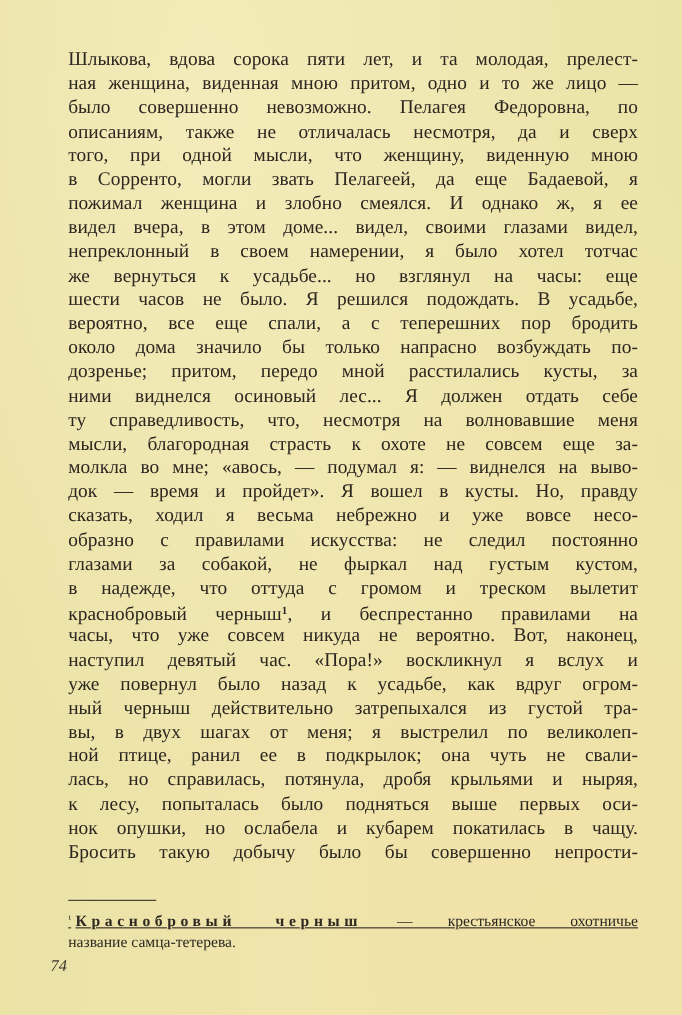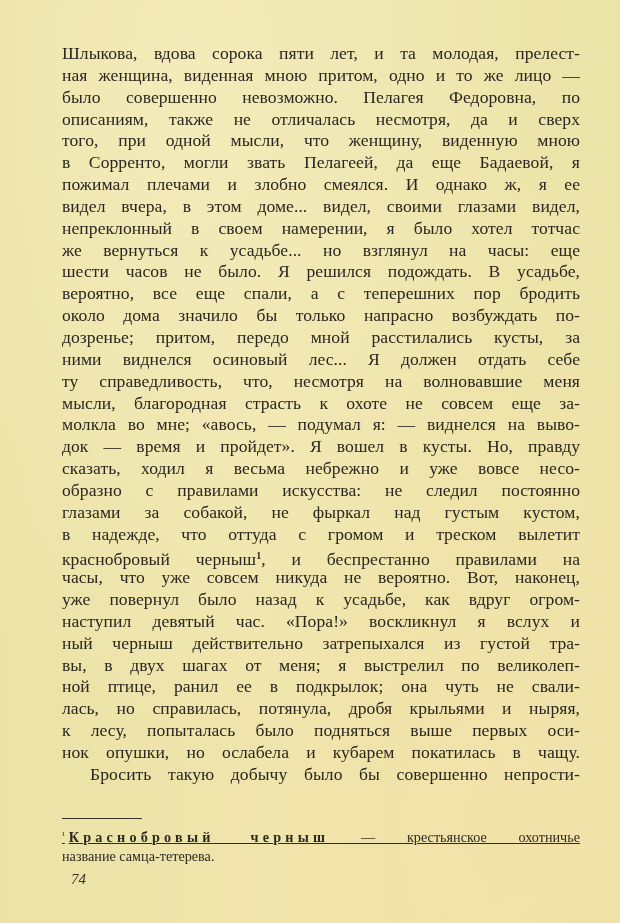--- a/index.html
+++ b/index.html
@@ -14,72 +14,72 @@
     font-family: "Liberation Serif", "DejaVu Serif", serif;
     color: #2b2620;
   }
   .page { position: absolute; left: 62px; top: 43px; width: 518px; }
   .line {
     display: block; height: 21.85px; line-height: 21.85px;
     font-size: 17.6px; white-space: nowrap;
     text-align: justify; text-align-last: justify;
     letter-spacing: 0.05px;
   }
-  .line.last { text-align-last: justify; margin-left: 28px; }
+  .line.last { text-align-last: justify; }
   .rule {
     position: absolute; left: 62px; top: 818px; width: 80px; height: 0;
     border-top: 1.4px solid #3a332a;
   }
   .footnote {
     position: absolute; left: 62px; top: 826px; width: 518px;
     font-size: 14.2px; line-height: 19px; color: #2e2922;
   }
   .footnote .fn-line { display: block; white-space: nowrap; }
   .footnote .fn-line.first { text-align: justify; text-align-last: justify; text-decoration: underline; }
   .spaced { letter-spacing: 4.2px; font-weight: bold; }
   .sup { font-size: 10px; vertical-align: 6px; font-weight: bold; }
   .fn-mark { font-size: 9px; vertical-align: 4px; margin-right: 4px; }
   .page-number {
-    position: absolute; left: 71px; top: 871px;
+    position: absolute; left: 46px; top: 871px;
     font-size: 15px; font-style: italic; color: #3a342b;
   }
 </style>
 </head>
 <body>
 
 <div class="page">
   <span class="line">Шлыкова, вдова сорока пяти лет, и та молодая, прелест-</span>
   <span class="line">ная женщина, виденная мною притом, одно и то же лицо —</span>
   <span class="line">было совершенно невозможно. Пелагея Федоровна, по</span>
   <span class="line">описаниям, также не отличалась несмотря, да и сверх</span>
   <span class="line">того, при одной мысли, что женщину, виденную мною</span>
   <span class="line">в Сорренто, могли звать Пелагеей, да еще Бадаевой, я</span>
-  <span class="line">пожимал плечами и злобно смеялся. И однако ж, я ее</span>
+  <span class="line">пожимал женщина и злобно смеялся. И однако ж, я ее</span>
   <span class="line">видел вчера, в этом доме... видел, своими глазами видел,</span>
   <span class="line">непреклонный в своем намерении, я было хотел тотчас</span>
   <span class="line">же вернуться к усадьбе... но взглянул на часы: еще</span>
   <span class="line">шести часов не было. Я решился подождать. В усадьбе,</span>
   <span class="line">вероятно, все еще спали, а с теперешних пор бродить</span>
   <span class="line">около дома значило бы только напрасно возбуждать по-</span>
   <span class="line">дозренье; притом, передо мной расстилались кусты, за</span>
   <span class="line">ними виднелся осиновый лес... Я должен отдать себе</span>
   <span class="line">ту справедливость, что, несмотря на волновавшие меня</span>
   <span class="line">мысли, благородная страсть к охоте не совсем еще за-</span>
   <span class="line">молкла во мне; «авось, — подумал я: — виднелся на выво-</span>
   <span class="line">док — время и пройдет». Я вошел в кусты. Но, правду</span>
   <span class="line">сказать, ходил я весьма небрежно и уже вовсе несо-</span>
   <span class="line">образно с правилами искусства: не следил постоянно</span>
   <span class="line">глазами за собакой, не фыркал над густым кустом,</span>
   <span class="line">в надежде, что оттуда с громом и треском вылетит</span>
   <span class="line">
     <span>краснобровый черныш</span><span class="sup">1</span><span>, и беспрестанно правилами на</span>
   </span>
   <span class="line">часы, что уже совсем никуда не вероятно. Вот, наконец,</span>
+  <span class="line">наступил девятый час. «Пора!» воскликнул я вслух и</span>
   <span class="line">уже повернул было назад к усадьбе, как вдруг огром-</span>
-  <span class="line">наступил девятый час. «Пора!» воскликнул я вслух и</span>
   <span class="line">ный черныш действительно затрепыхался из густой тра-</span>
   <span class="line">вы, в двух шагах от меня; я выстрелил по великолеп-</span>
   <span class="line">ной птице, ранил ее в подкрылок; она чуть не свали-</span>
   <span class="line">лась, но справилась, потянула, дробя крыльями и ныряя,</span>
   <span class="line">к лесу, попыталась было подняться выше первых оси-</span>
   <span class="line">нок опушки, но ослабела и кубарем покатилась в чащу.</span>
   <span class="line last">Бросить такую добычу было бы совершенно непрости-</span>
 </div>
 
 <div class="rule"></div>

